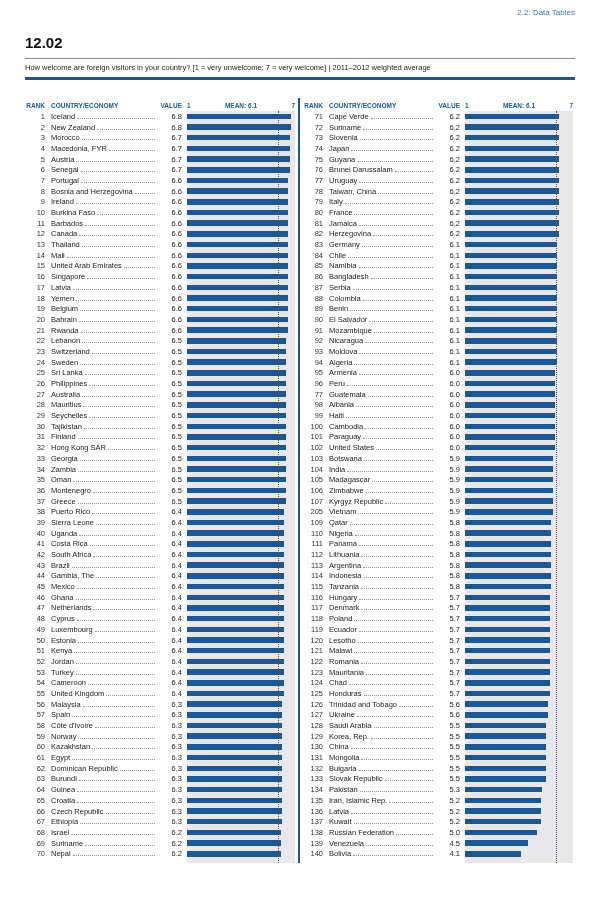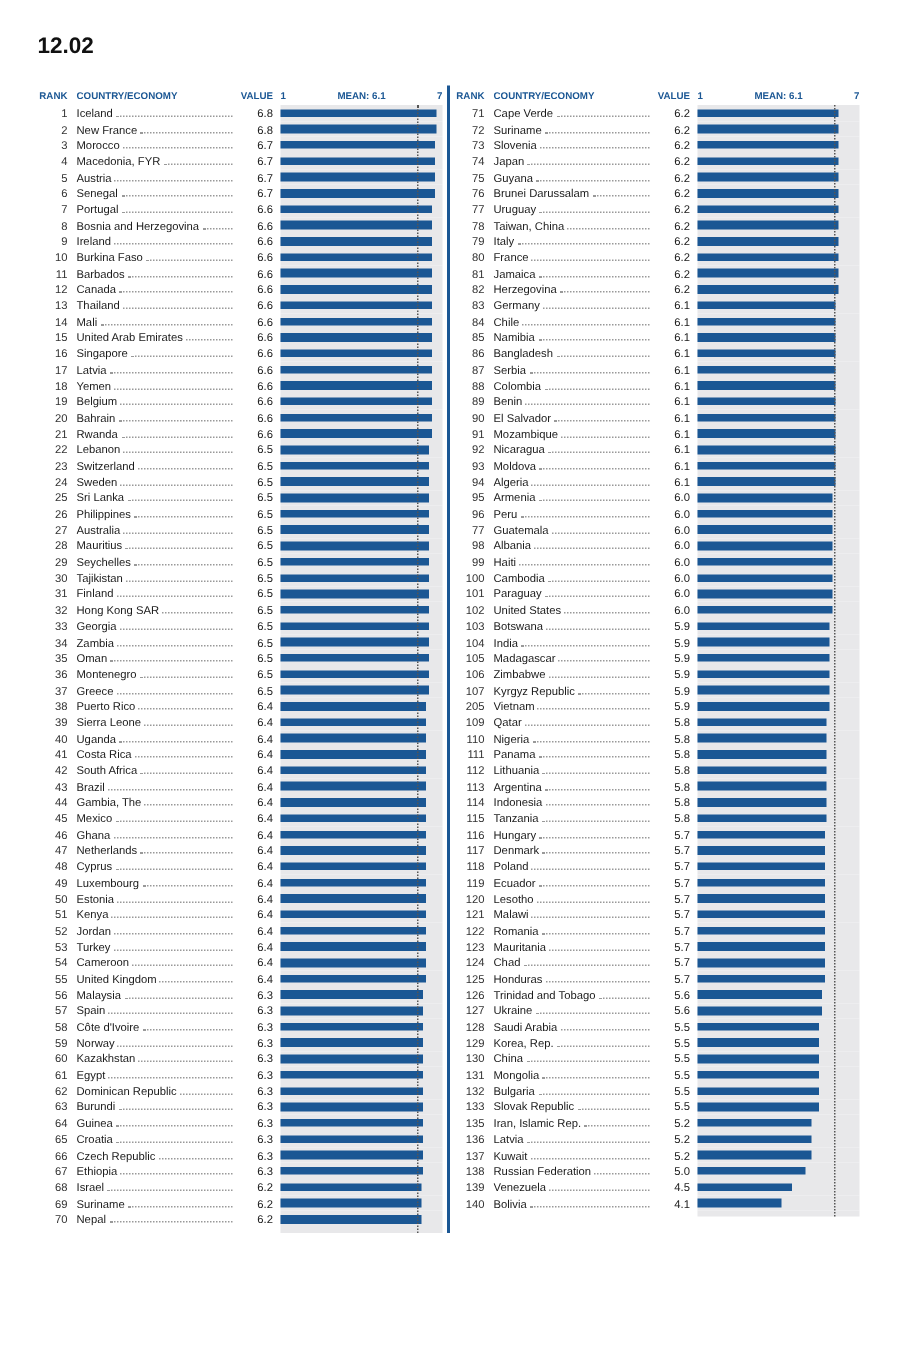--- a/index.html
+++ b/index.html
@@ -48,25 +48,27 @@
                border-left:1px dotted #555; }
 
   .source-line { margin-top:8px; font-size:7.5px; color:#222; }
   .source-label { font-weight:bold; }
 </style>
 </head>
 <body>
 
 <div class="page">
 
+  <div class="section-label">2.2: Data Tables</div>
 
   <div class="title-row">
     <span class="title-num">12.02</span>
   </div>
 
+  <div class="subtitle-box">How welcome are foreign visitors in your country? [1 = very unwelcome; 7 = very welcome] | 2011–2012 weighted average</div>
 
   <div class="tables">
 
     <div class="tcol">
       <div class="col-head">
         <span class="ch-rank">RANK</span>
         <span class="ch-country">COUNTRY/ECONOMY</span>
         <span class="ch-value">VALUE</span>
         <span class="ch-scale">
           <span>1</span>
@@ -83,21 +85,21 @@
       <span class="leader"></span>
     </span>
     <span class="cell-value">6.8</span>
     <span class="barcell">
       <span class="bar" style="width: 96.67%;"></span>
     </span>
   </div>
             <div class="row">
     <span class="cell-rank">2</span>
     <span class="cell-country">
-      <span class="cname">New France</span>
+      <span class="cname">New Zealand</span>
       <span class="leader"></span>
     </span>
     <span class="cell-value">6.8</span>
     <span class="barcell">
       <span class="bar" style="width: 96.67%;"></span>
     </span>
   </div>
             <div class="row">
     <span class="cell-rank">3</span>
     <span class="cell-country">
@@ -1554,20 +1556,31 @@
     <span class="cell-country">
       <span class="cname">Slovak Republic</span>
       <span class="leader"></span>
     </span>
     <span class="cell-value">5.5</span>
     <span class="barcell">
       <span class="bar" style="width: 75%;"></span>
     </span>
   </div>
             <div class="row">
+    <span class="cell-rank">134</span>
+    <span class="cell-country">
+      <span class="cname">Pakistan</span>
+      <span class="leader"></span>
+    </span>
+    <span class="cell-value">5.3</span>
+    <span class="barcell">
+      <span class="bar" style="width: 71.67%;"></span>
+    </span>
+  </div>
+            <div class="row">
     <span class="cell-rank">135</span>
     <span class="cell-country">
       <span class="cname">Iran, Islamic Rep.</span>
       <span class="leader"></span>
     </span>
     <span class="cell-value">5.2</span>
     <span class="barcell">
       <span class="bar" style="width: 70%;"></span>
     </span>
   </div>

